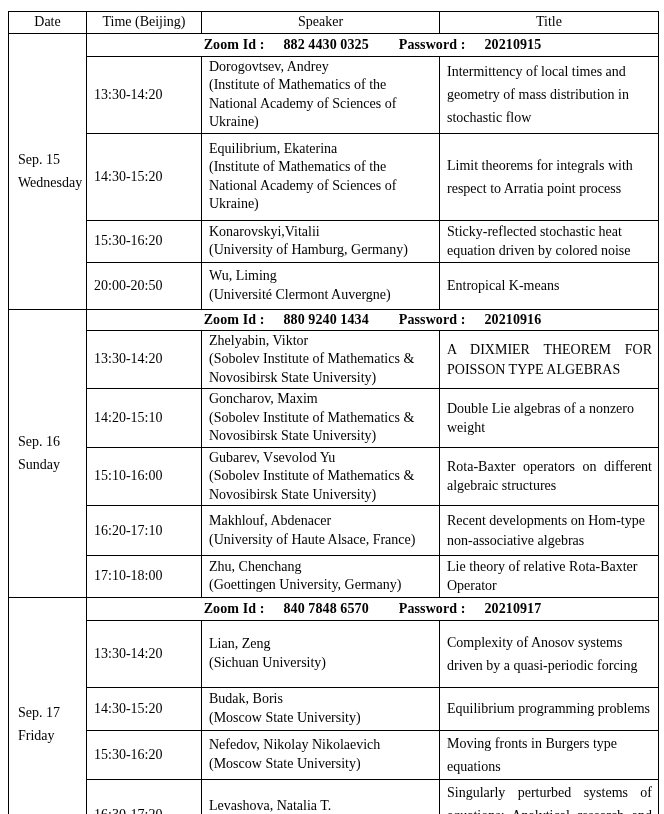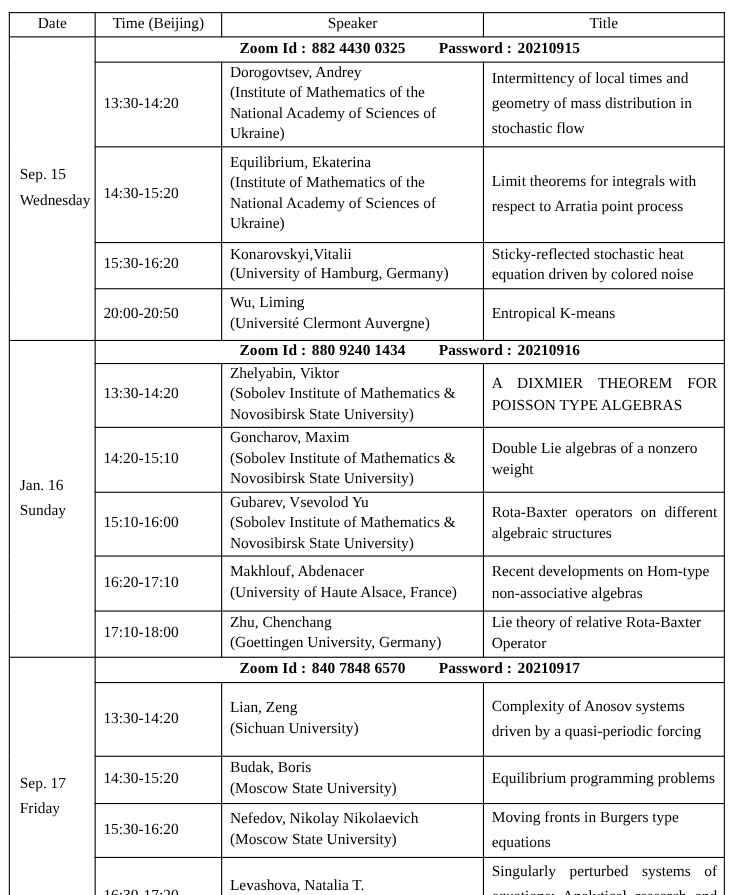--- a/index.html
+++ b/index.html
@@ -37,21 +37,21 @@
     padding: 1px 2px;
     line-height: 1.35;
   }
   td.zoom-cell {
     font-weight: bold;
     text-align: center;
     padding: 1px 2px;
     letter-spacing: 0.1px;
   }
   .pw-label { margin-left: 30px; }
-  .z-val { margin-left: 5px; }
+  .z-val { margin-left: 19px; }
   td.date-cell {
     padding-left: 9px;
     line-height: 1.7;
     vertical-align: middle;
   }
   td.date-cell .date-line { display: block; }
   td.time-cell { line-height: 1.3; }
   td.speaker-cell { line-height: 1.32; padding-right: 3px; }
   .spk-name  { display: block; }
   .spk-affil { display: block; }
@@ -117,21 +117,21 @@
     <td class="time-cell">20:00-20:50</td>
     <td class="speaker-cell">
       <span class="spk-name">Wu, Liming</span>
       <span class="spk-affil">(Université Clermont Auvergne)</span>
     </td>
     <td class="title-cell lh-loose">Entropical K-means</td>
   </tr>
 
   <tr style="height:21px;">
     <td class="date-cell" rowspan="6">
-      <span class="date-line">Jan. 16</span>
+      <span class="date-line">Sep. 16</span>
       <span class="date-line">Sunday</span>
     </td>
     <td class="zoom-cell" colspan="3">
       <span>Zoom Id :</span><span class="z-val">880 9240 1434</span><span class="pw-label">Password :</span><span class="z-val">20210916</span>
     </td>
   </tr>
   <tr style="height:51px;">
     <td class="time-cell">13:30-14:20</td>
     <td class="speaker-cell">
       <span class="spk-name">Zhelyabin, Viktor</span>

